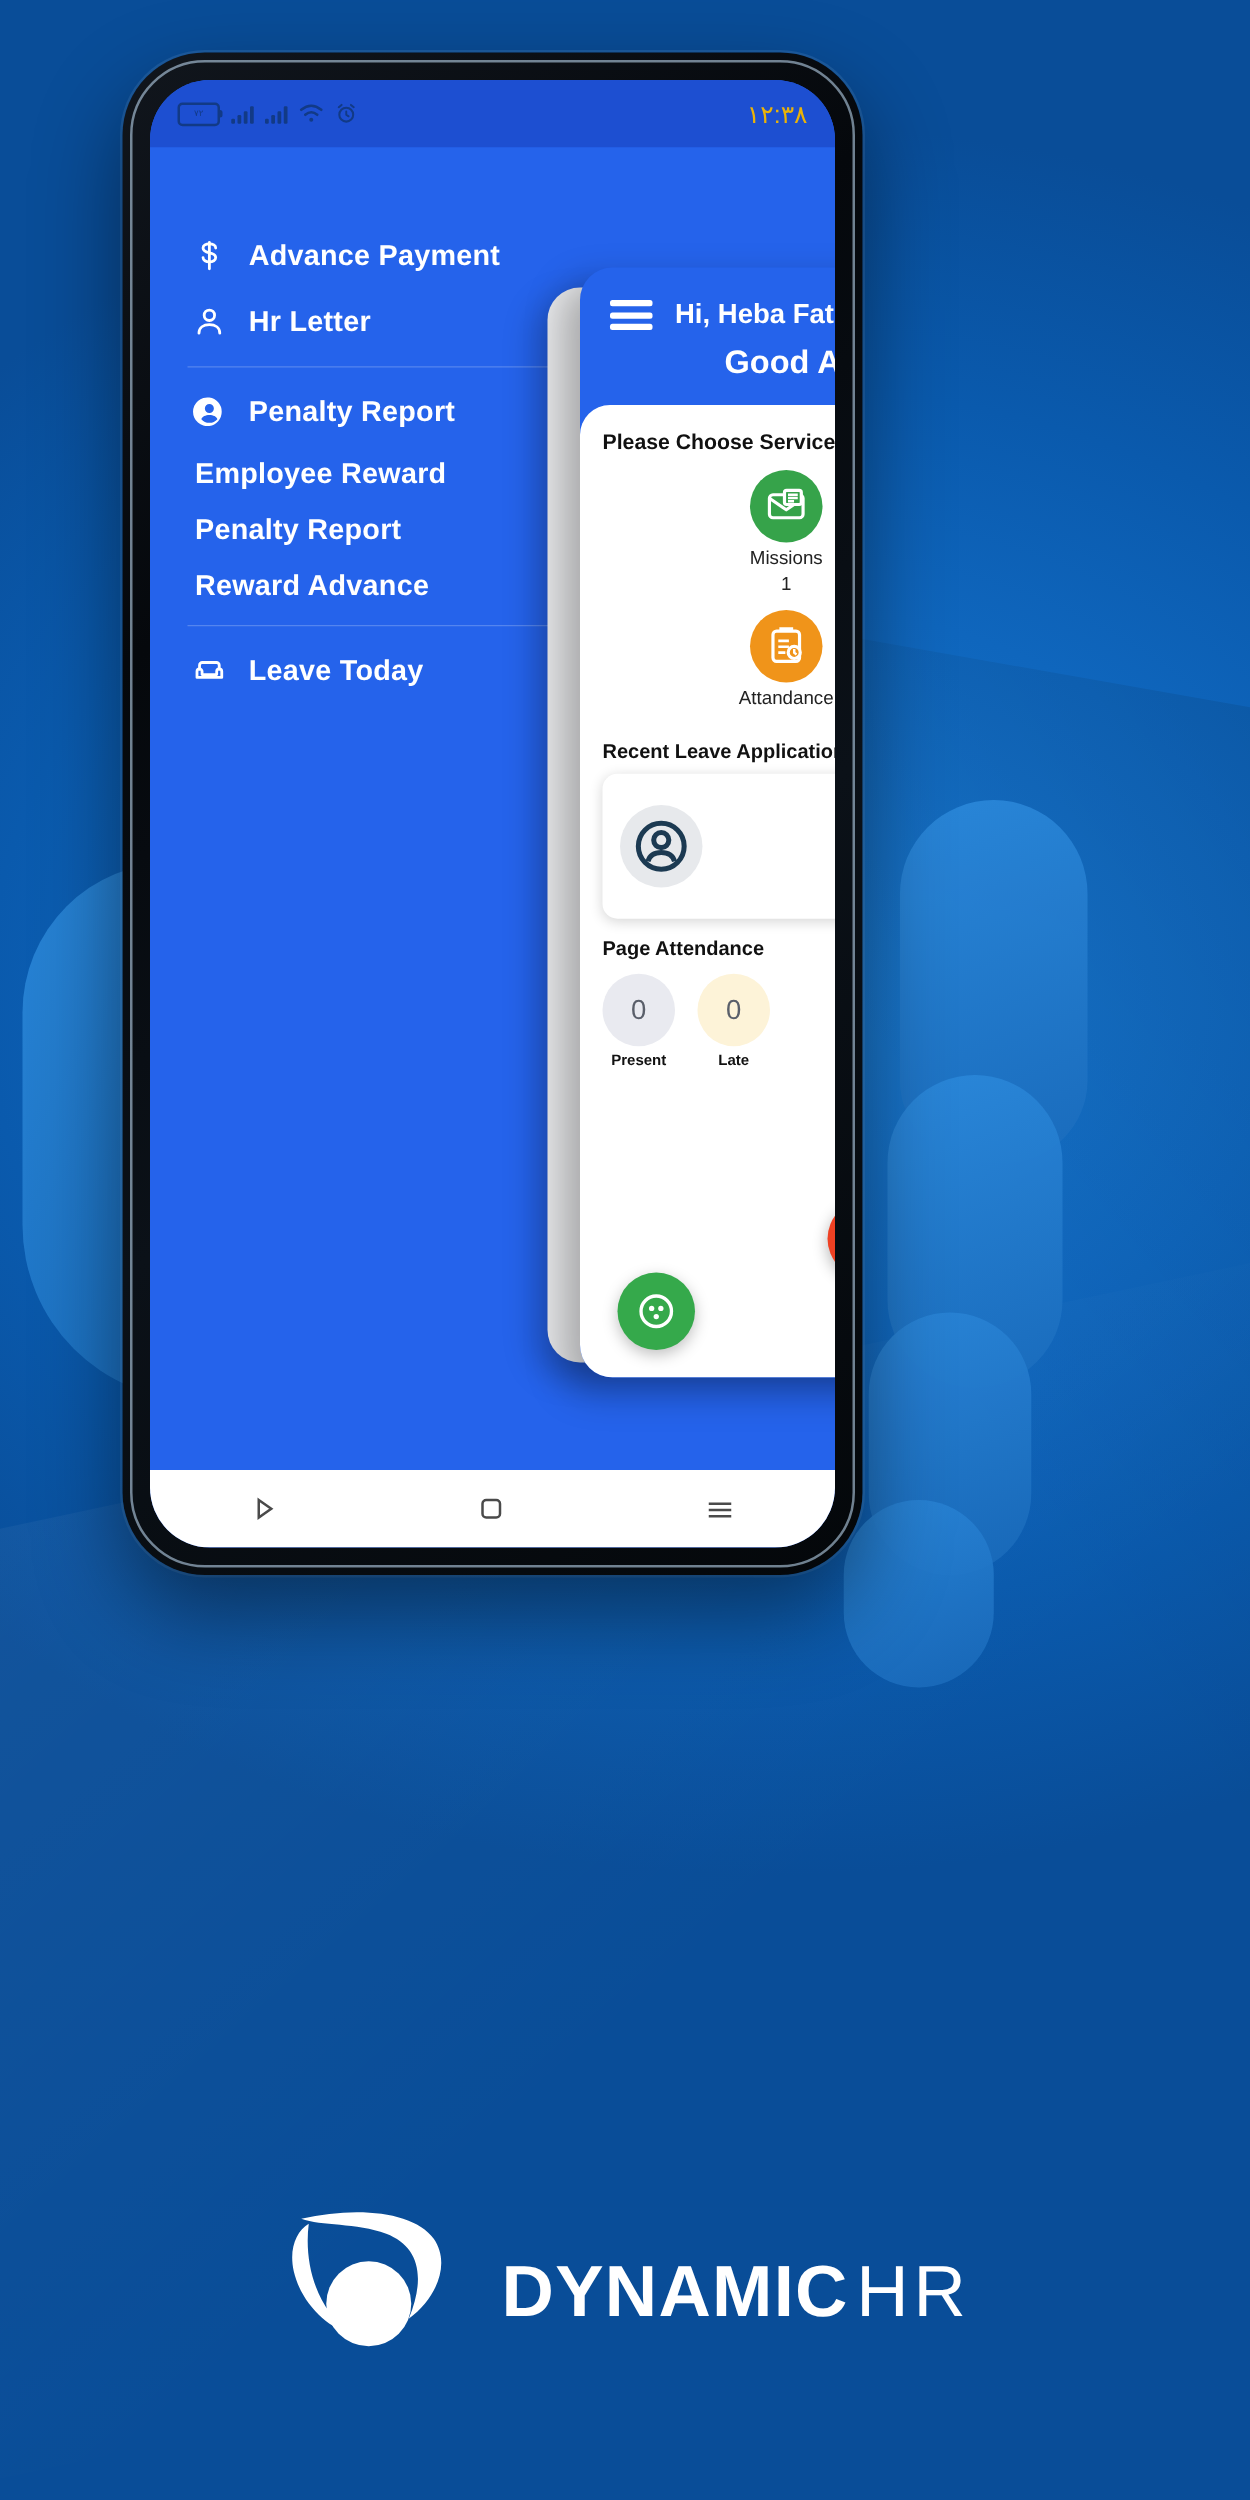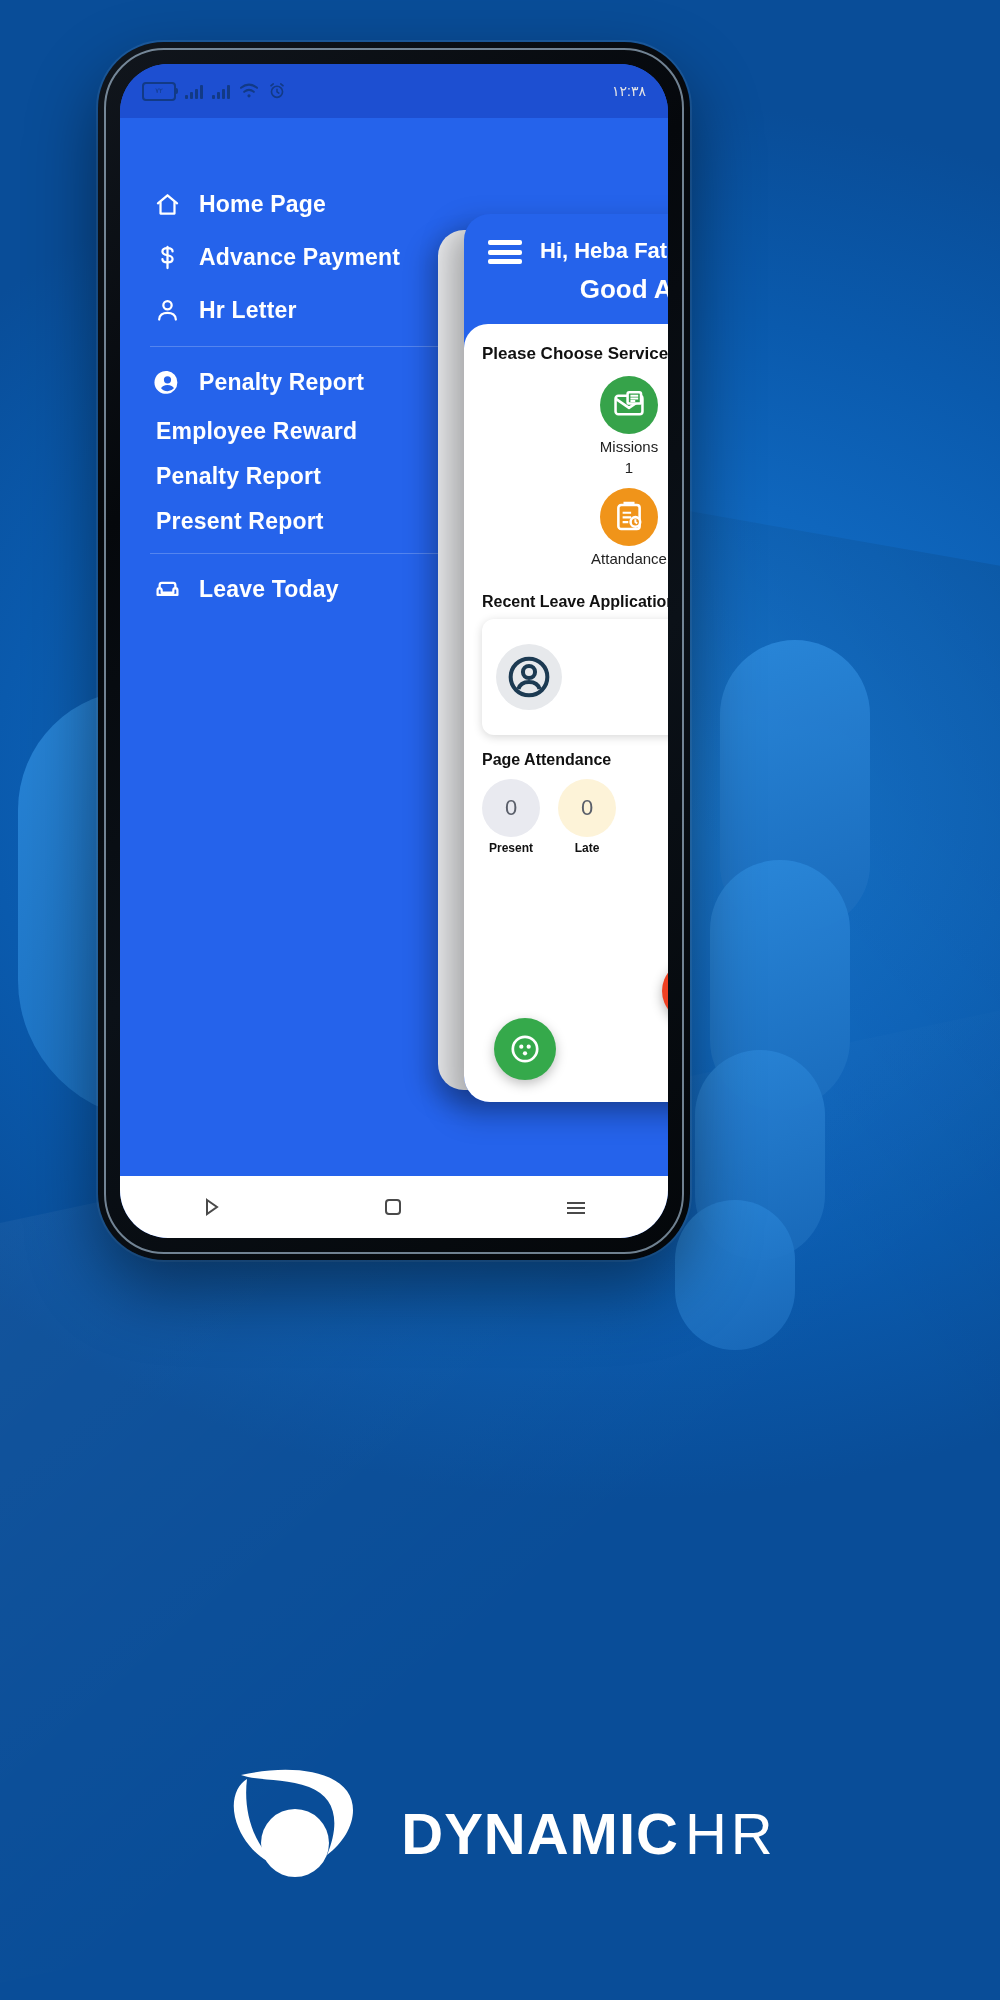--- a/index.html
+++ b/index.html
@@ -49,21 +49,21 @@
     position:absolute;left:22px;top:22px;width:548px;height:1174px;
     border-radius:48px;overflow:hidden;background:#2563eb;
   }
   
   .statusbar{
     position:absolute;left:0;top:0;width:100%;height:54px;
     background:#1d4fd1;display:flex;align-items:center;
     padding:0 22px;box-sizing:border-box;color:#0e2a6b;
   }
   .sb-left{display:flex;align-items:center;gap:9px;}
-  .sb-right{margin-left:auto;font-size:14px;color:#e5e5e5;letter-spacing:.5px;}
+  .sb-right{margin-left:auto;font-size:20px;color:#eab308;letter-spacing:.5px;}
   .batt{width:30px;height:15px;border:2px solid #123a86;border-radius:4px;position:relative;display:flex;align-items:center;justify-content:center;font-size:7px;color:#123a86;}
   .batt:after{content:"";position:absolute;right:-4px;top:4px;width:2px;height:6px;background:#123a86;border-radius:0 2px 2px 0;}
   .bars{display:flex;align-items:flex-end;gap:2px;height:15px;}
   .bars i{display:block;width:3px;background:#123a86;border-radius:1px;}
   .bars i:nth-child(1){height:4px}.bars i:nth-child(2){height:7px}
   .bars i:nth-child(3){height:10px}.bars i:nth-child(4){height:14px}
 
   
   .drawer{
     position:absolute;left:0;top:54px;width:100%;bottom:62px;
@@ -189,43 +189,34 @@
           <path d="M12 9.5V13l2.5 1.8" stroke="#123a86" stroke-width="2" fill="none" stroke-linecap="round"></path>
           <path d="M4 5l3-2.4M20 5l-3-2.4" stroke="#123a86" stroke-width="2.2" stroke-linecap="round"></path>
         </svg>
       </div>
       <div class="sb-right">١٢:٣٨</div>
     </div>
 
     <div class="drawer">
       <div class="nav">
 
+
         <div class="nav-item">
           <span class="nav-ico">
             <svg viewBox="0 0 24 24">
-                <path d="M3.5 11 12 3.8 20.5 11"></path>
-                <path d="M5.8 10.2V20h12.4v-9.8"></path>
+                <path d="M12 2.6v18.8"></path>
+                <path d="M16.5 6.6c0-1.9-2-3-4.5-3s-4.5 1.1-4.5 3 2 2.9 4.5 3.4 4.5 1.5 4.5 3.4-2 3-4.5 3-4.5-1.1-4.5-3"></path>
               </svg>
           </span>
-          <span>Home Page</span>
+          <span>Advance Payment</span>
         </div>
 
         <div class="nav-item">
           <span class="nav-ico">
             <svg viewBox="0 0 24 24">
-                <path d="M12 2.6v18.8"></path>
-                <path d="M16.5 6.6c0-1.9-2-3-4.5-3s-4.5 1.1-4.5 3 2 2.9 4.5 3.4 4.5 1.5 4.5 3.4-2 3-4.5 3-4.5-1.1-4.5-3"></path>
-              </svg>
-          </span>
-          <span>Advance Payment</span>
-        </div>
-
-        <div class="nav-item">
-          <span class="nav-ico">
-            <svg viewBox="0 0 24 24">
                 <circle cx="12" cy="7.3" r="3.7"></circle>
                 <path d="M4.6 20c0-4 3.3-6 7.4-6s7.4 2 7.4 6"></path>
               </svg>
           </span>
           <span>Hr Letter</span>
         </div>
 
         <div class="divider"></div>
 
         <div class="nav-item">
@@ -237,21 +228,21 @@
           <span>Penalty Report</span>
         </div>
 
         <div class="nav-item sub">
           <span>Employee Reward</span>
         </div>
         <div class="nav-item sub">
           <span>Penalty Report</span>
         </div>
         <div class="nav-item sub">
-          <span>Present Report</span>
+          <span>Reward Advance</span>
         </div>
 
         <div class="divider"></div>
 
         <div class="nav-item">
           <span class="nav-ico">
             <svg viewBox="0 0 24 24">
                 <path d="M5 11V8.2A2 2 0 0 1 7 6.2h10a2 2 0 0 1 2 2V11"></path>
                 <path d="M3.2 12.6a1.8 1.8 0 0 1 3.6 0v2.2h10.4v-2.2a1.8 1.8 0 0 1 3.6 0v4.2H3.2Z"></path>
               </svg>

